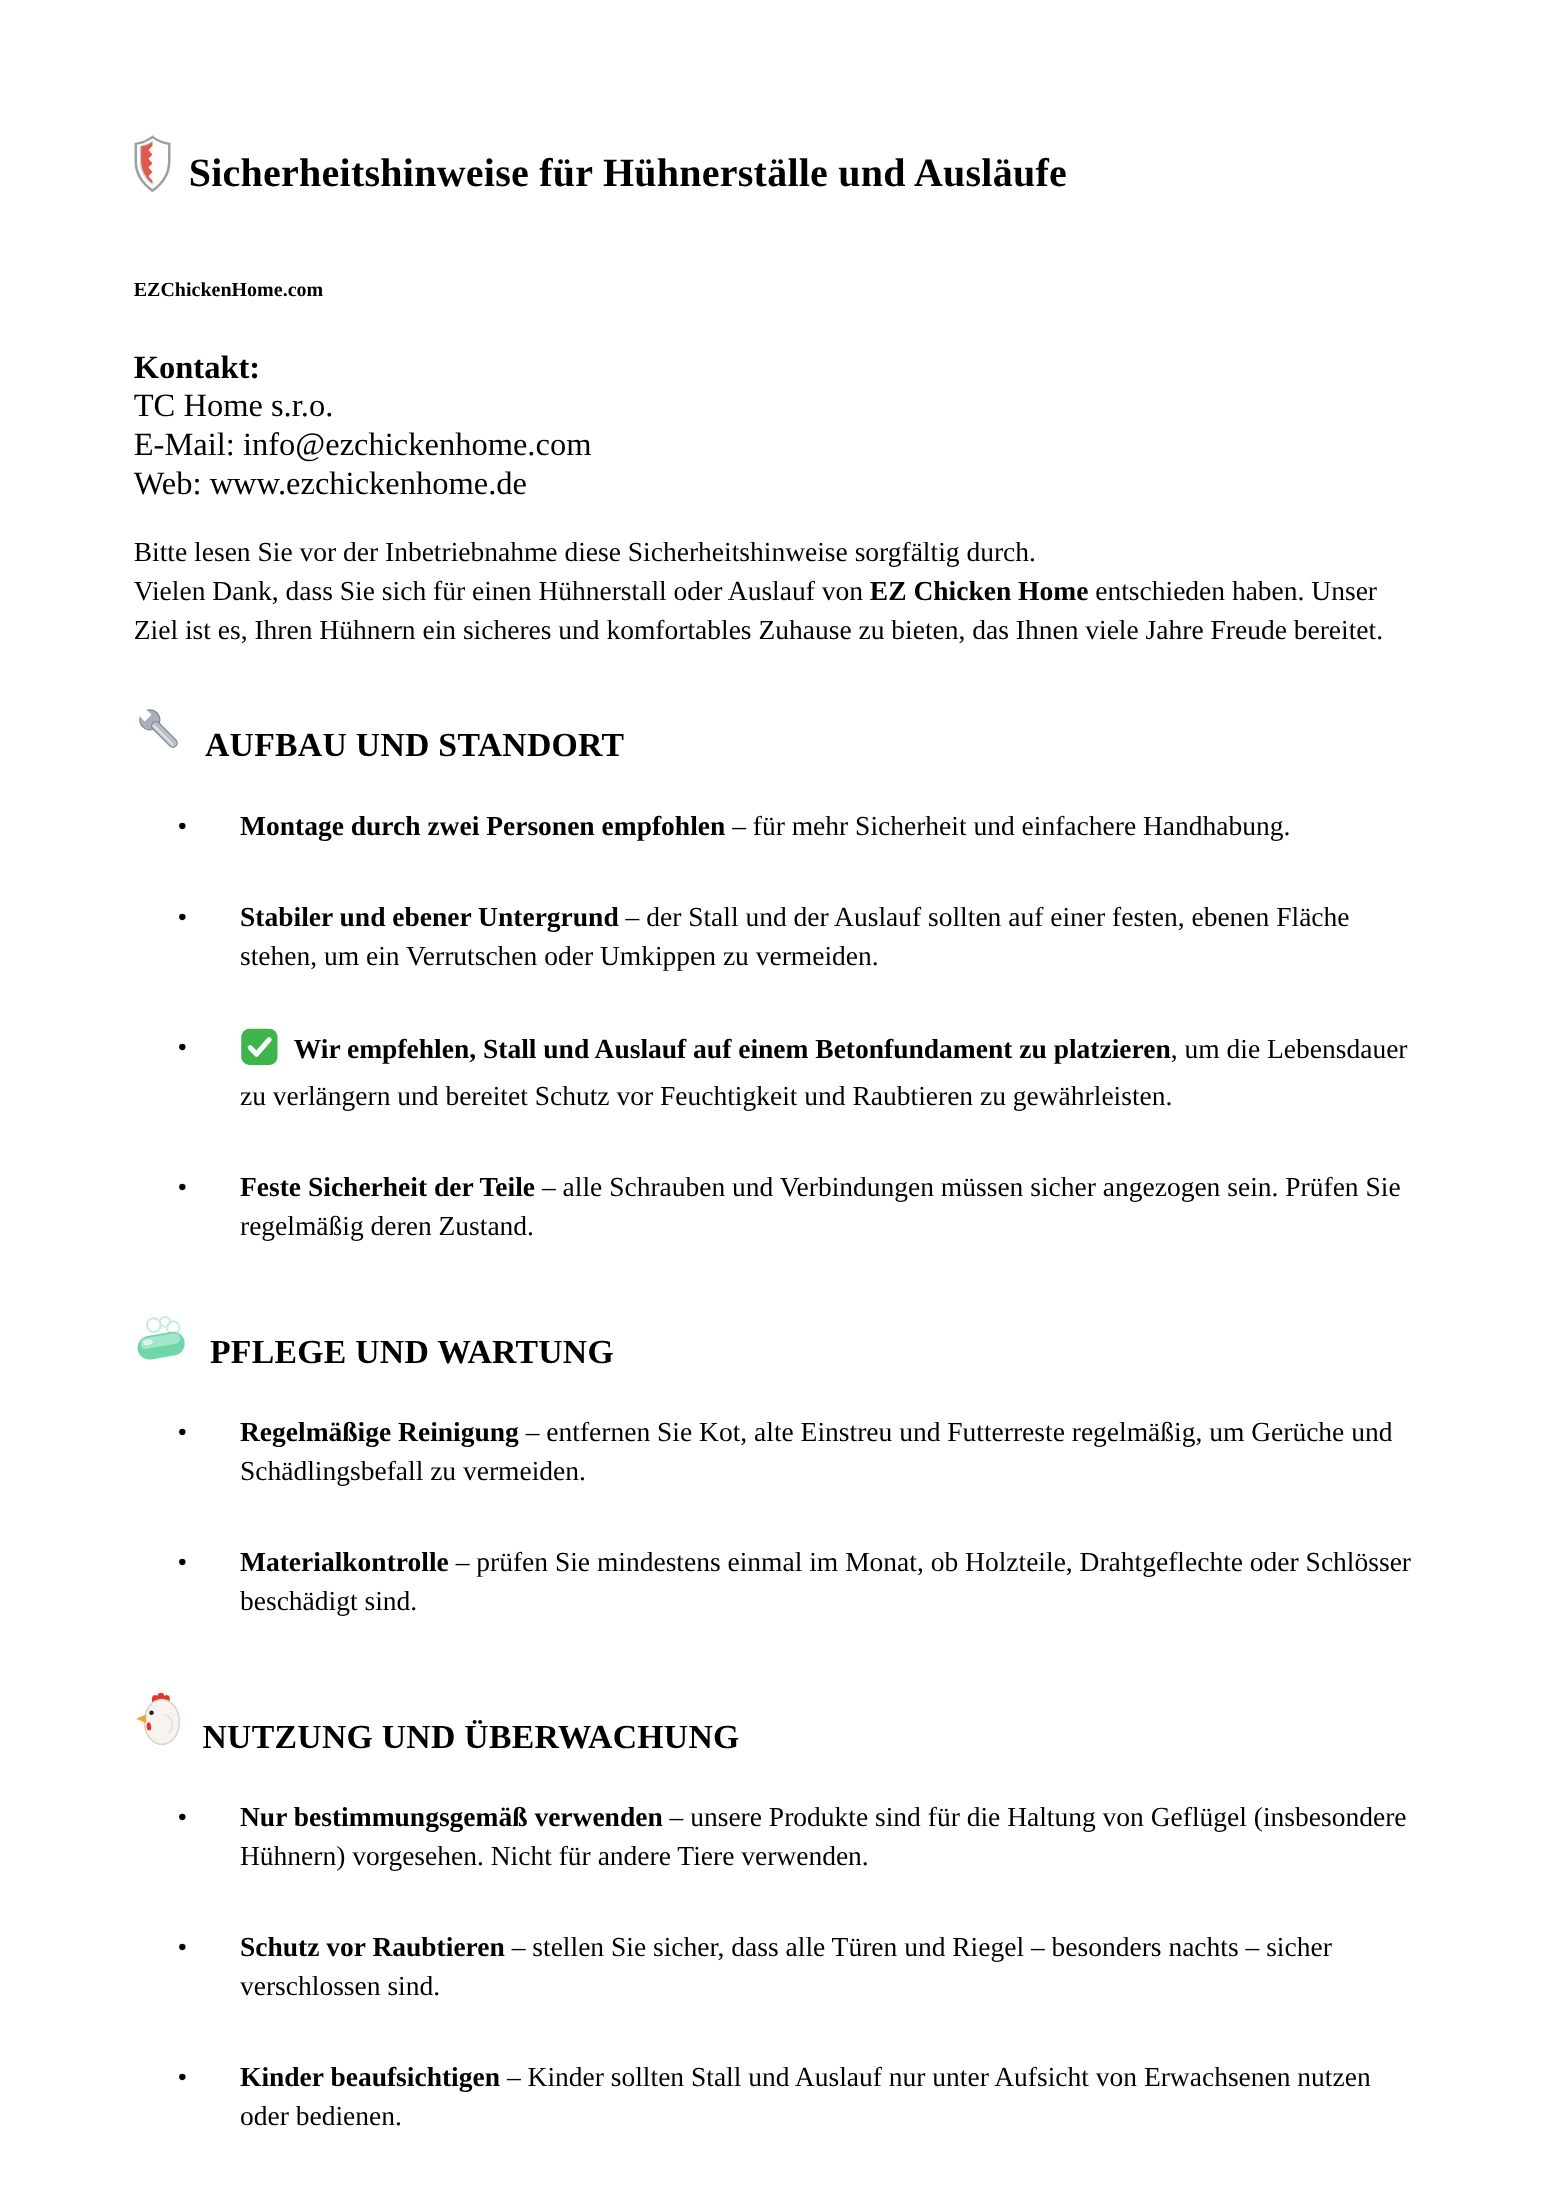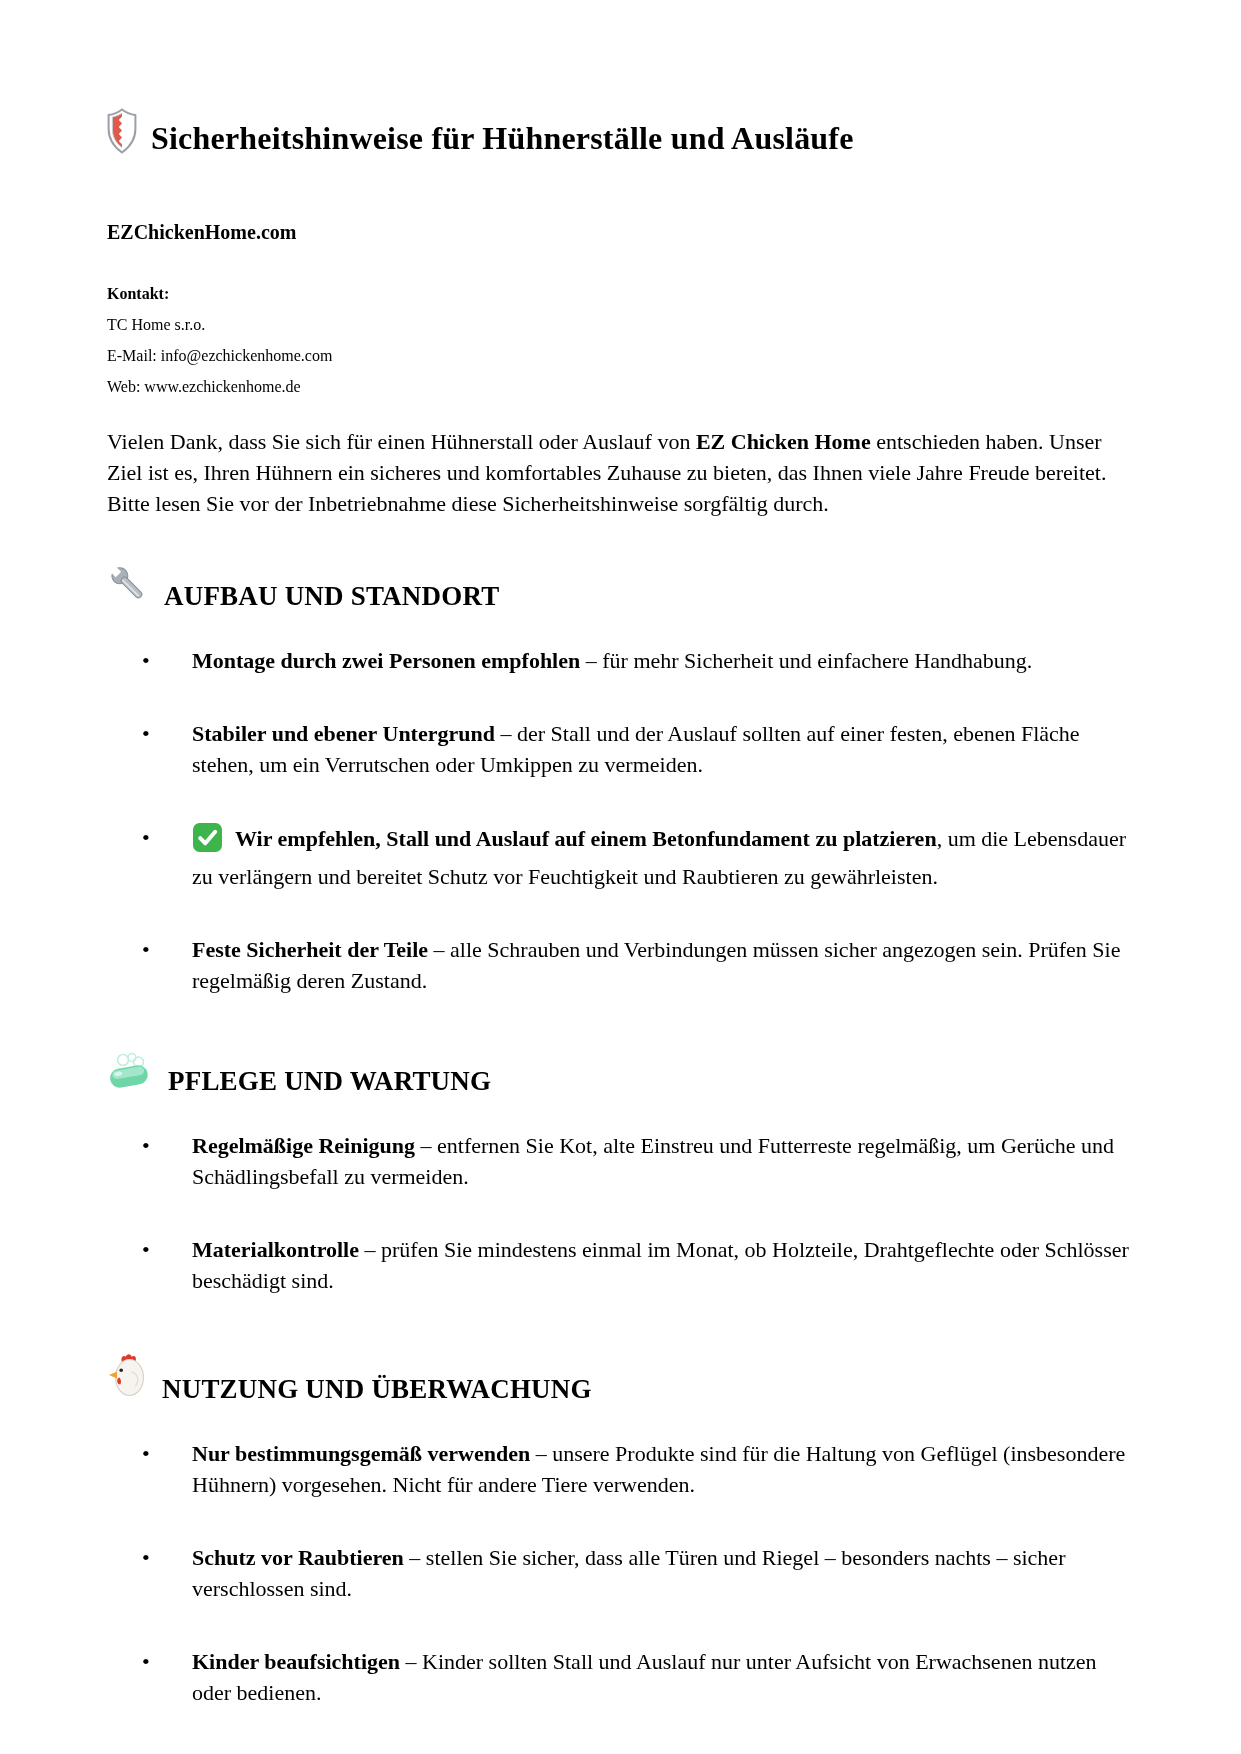--- a/index.html
+++ b/index.html
@@ -14,23 +14,23 @@
     color:#000000;
   }
   h1 {
     margin:0;
     display:flex; align-items:center; gap:14px;
     font-size:32px; font-weight:bold; line-height:48px;
     letter-spacing:0.2px;
   }
   .site {
     margin-top:50px;
-    font-size:20px; font-weight:bold; line-height:31px;
+    font-size:16px; font-weight:bold; line-height:31px;
   }
-  .contact { margin-top:30px; font-size:16px; line-height:31px; }
+  .contact { margin-top:30px; font-size:26px; line-height:31px; }
   .contact .lbl { font-weight:bold; }
   .intro { margin-top:24px; font-size:22px; line-height:31px; }
   .intro b { font-weight:bold; }
   section { margin-top:56px; }
   section.first { margin-top:44px; }
   h2 {
     margin:0;
     display:flex; align-items:flex-end; gap:15px;
     font-size:27px; font-weight:bold; line-height:48px;
     letter-spacing:0.2px;
@@ -70,22 +70,22 @@
   <div class="site">EZChickenHome.com</div>
 
   <div class="contact">
     <div class="lbl">Kontakt:</div>
     <div>TC Home s.r.o.</div>
     <div>E-Mail: info@ezchickenhome.com</div>
     <div>Web: www.ezchickenhome.de</div>
   </div>
 
   <div class="intro">
+    <div>Bitte lesen Sie vor der Inbetriebnahme diese Sicherheitshinweise sorgfältig durch.</div>
     <div><span>Vielen Dank, dass Sie sich für einen Hühnerstall oder Auslauf von </span><b>EZ Chicken Home</b><span> entschieden haben. Unser Ziel ist es, Ihren Hühnern ein sicheres und komfortables Zuhause zu bieten, das Ihnen viele Jahre Freude bereitet.</span></div>
-    <div>Bitte lesen Sie vor der Inbetriebnahme diese Sicherheitshinweise sorgfältig durch.</div>
   </div>
 
   <section class="first">
     <h2>
       <span class="hdr-icon">
         <svg width="42" height="42" viewBox="0 0 42 42" aria-hidden="true">
           <g transform="rotate(-45 21 21)">
             <circle cx="21" cy="9.5" r="8" fill="#aab0b8" stroke="#868c94" stroke-width="1"></circle>
             <rect x="17.2" y="-2" width="7.6" height="9.5" fill="#ffffff"></rect>
             <rect x="17.6" y="13" width="6.8" height="26" rx="3.2" fill="#b8bec6" stroke="#868c94" stroke-width="1"></rect>

